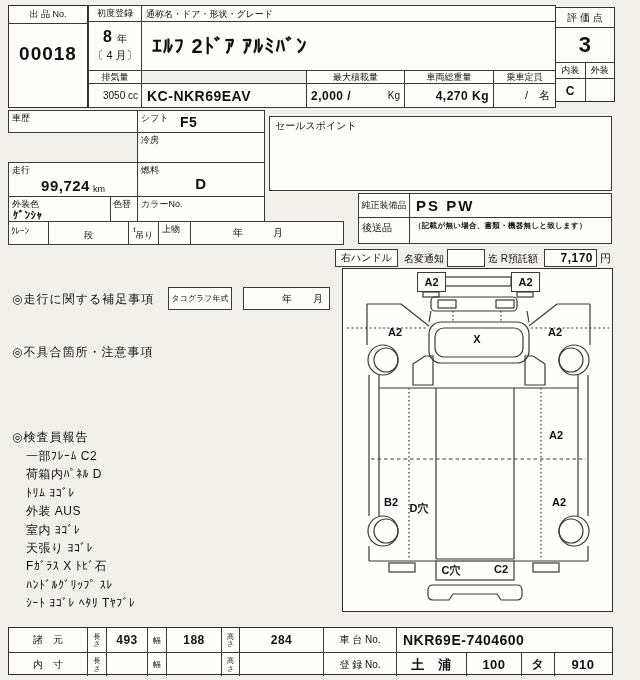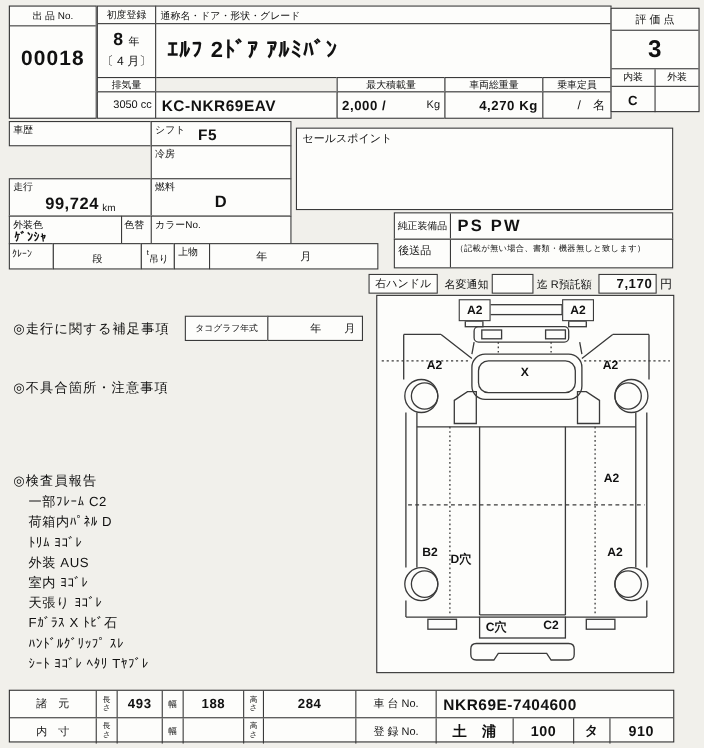--- a/index.html
+++ b/index.html
@@ -72,21 +72,21 @@
     <span class="val" style="font-size:12px;margin-left:4px;">2,000 /</span>
     <span style="font-size:10px;margin-right:4px;">Kg</span>
     </div>
   <div class="abs cell" style="left:404px;top:83px;width:90px;height:25px;display:flex;align-items:center;justify-content:flex-end;">
     <span class="val" style="font-size:12px;margin-right:4px;">4,270 Kg</span>
     </div>
   <div class="abs cell" style="left:493px;top:83px;width:63px;height:25px;display:flex;align-items:center;justify-content:flex-end;">
     <span style="font-size:11px;margin-right:5px;">/　名</span>
     </div>
 
-  <div class="abs box" style="left:555px;top:7px;width:81px;height:95px;">
+  <div class="abs box" style="left:555px;top:7px;width:60px;height:95px;">
     <div class="ctr" style="height:19px;border-bottom:1px solid #3a3a3a;">
         <span style="font-size:10px;">評 価 点</span>
       </div>
     <div class="ctr" style="height:34px;border-bottom:1px solid #3a3a3a;">
         <span class="val" style="font-size:22px;">3</span>
       </div>
     <div style="display:flex;height:15px;border-bottom:1px solid #3a3a3a;">
       <div class="ctr" style="width:50%;border-right:1px solid #3a3a3a;">
           <span class="lbl">内装</span>
         </div>
@@ -167,37 +167,37 @@
       </div>
     <div style="flex:1;display:flex;align-items:center;">
         <span class="val" style="font-size:15px;margin-left:6px;letter-spacing:2px;">PS PW</span>
       </div>
   </div>
   <div class="abs cell" style="left:358px;top:217px;width:254px;height:27px;display:flex;">
     <div style="width:50px;border-right:1px solid #3a3a3a;">
         <span style="font-size:10px;display:block;margin:3px 0 0 3px;">後送品</span>
       </div>
     <div style="flex:1;">
-        <span style="font-size:7.5px;display:block;margin:3px 0 0 4px;letter-spacing:.3px;">（記載が無い場合、書類・機器無しと致します）</span>
+        <span style="font-size:7.5px;display:block;margin:3px 0 0 4px;letter-spacing:.3px;font-weight:bold;">（記載が無い場合、書類・機器無しと致します）</span>
       </div>
   </div>
 
   <div class="abs cell ctr" style="left:335px;top:249px;width:63px;height:18px;">
       <span style="font-size:10px;">右ハンドル</span>
     </div>
   <span class="abs" style="left:404px;top:252px;font-size:10px;">名変通知</span>
   <div class="abs cell" style="left:447px;top:249px;width:38px;height:18px;"></div>
   <span class="abs" style="left:488px;top:252px;font-size:10px;">迄 R預託額</span>
   <div class="abs cell" style="left:544px;top:249px;width:53px;height:18px;display:flex;align-items:center;justify-content:flex-end;">
     <span class="val" style="font-size:12px;margin-right:3px;">7,170</span>
     </div>
   <span class="abs" style="left:600px;top:251px;font-size:11px;">円</span>
 
   <span class="abs heading" style="left:12px;top:291px;">◎走行に関する補足事項</span>
-  <div class="abs cell ctr" style="left:168px;top:287px;width:76px;height:23px;">
+  <div class="abs cell ctr" style="left:168px;top:287px;width:64px;height:23px;">
       <span style="font-size:8px;">タコグラフ年式</span>
     </div>
   <div class="abs cell" style="left:243px;top:287px;width:87px;height:23px;display:flex;align-items:center;justify-content:space-between;padding:0 6px 0 38px;">
     <span style="font-size:10px;">年</span>
     <span style="font-size:10px;">月</span>
   </div>
   <span class="abs heading" style="left:12px;top:344px;">◎不具合箇所・注意事項</span>
   <span class="abs heading" style="left:12px;top:429px;">◎検査員報告</span>
   <div class="abs" style="left:26px;top:447px;">
     <div class="note-item">一部ﾌﾚｰﾑ C2</div>

